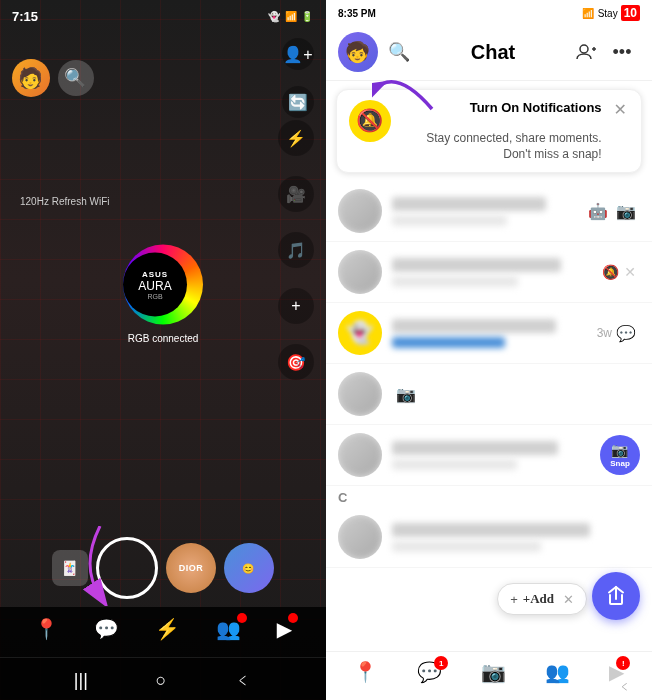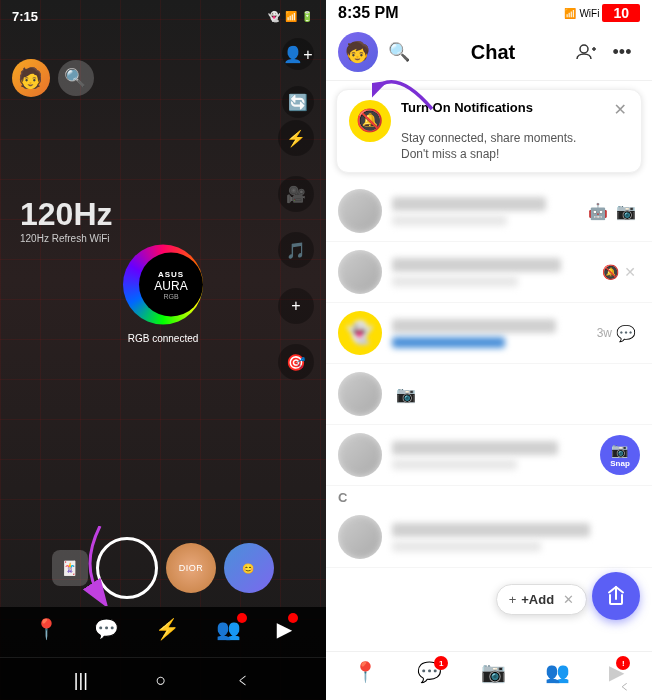--- a/index.html
+++ b/index.html
@@ -139,21 +139,21 @@
       text-align: center;
       z-index: 5;
     }
     .asus-logo {
       width: 80px;
       height: 80px;
       border-radius: 50%;
       background: conic-gradient(#ff0066, #ff6600, #ffff00, #00ff00, #0066ff, #6600ff, #ff0066);
       display: flex;
       align-items: center;
-      justify-content: flex-end;
+      justify-content: flex-start;
       margin: 0 auto 4px;
     }
     .asus-inner {
       width: 64px;
       height: 64px;
       border-radius: 50%;
       background: #000;
       display: flex;
       align-items: center;
       justify-content: center;
@@ -236,21 +236,21 @@
       border-radius: 8px;
       display: flex;
       align-items: center;
       justify-content: center;
       color: #fff;
       font-size: 14px;
     }
     .filter-dior {
       background: radial-gradient(circle, #e8a87c, #c47d3e);
       font-size: 9px;
-      font-weight: 400;
+      font-weight: 700;
       color: #fff;
       letter-spacing: 0.5px;
       position: relative;
     }
     .filter-avatar {
       background: linear-gradient(135deg, #4a90d9, #7b68ee);
     }
 
     
     .arrow-svg {
@@ -317,39 +317,39 @@
 
     
     .right-statusbar {
       background: #fff;
       height: 26px;
       display: flex;
       align-items: center;
       padding: 0 12px;
     }
     .right-time {
-      font-size: 16px;
+      font-size: 10px;
       font-weight: 600;
       color: #000;
     }
     .right-status-icons {
       margin-left: auto;
       display: flex;
       gap: 3px;
       align-items: center;
     }
     .right-status-icon {
       font-size: 10px;
       color: #000;
     }
     .battery-low {
       background: #f00;
       color: #fff;
-      font-size: 14px;
-      padding: 1px 11px;
+      font-size: 12px;
+      padding: 1px 3px;
       border-radius: 2px;
       font-weight: 700;
     }
 
     
     .right-header {
       display: flex;
       align-items: center;
       padding: 6px 12px 8px;
       border-bottom: 1px solid #f0f0f0;
@@ -428,20 +428,21 @@
       border-radius: 50%;
       background: #ffde00;
       display: flex;
       align-items: center;
       justify-content: center;
       font-size: 22px;
       flex-shrink: 0;
     }
     .notif-text {
       flex: 1;
+      text-align: right;
     }
     .notif-title {
       font-size: 13px;
       font-weight: 700;
       color: #000;
     }
     .notif-desc {
       font-size: 12px;
       color: #555;
       margin-top: 16px;
@@ -642,21 +643,20 @@
 
   <div class="left-right-icons">
     <div class="side-icon">⚡</div>
     <div class="side-icon">🎥</div>
     <div class="side-icon">🎵</div>
     <div class="side-icon">+</div>
     <div class="side-icon">🎯</div>
   </div>
 
   <div class="hz-display">
-    <div class="hz-big">120Hz</div>
     <div class="hz-label">120Hz Refresh WiFi</div>
   </div>
 
   <div class="center-text">
     <div class="asus-logo">
       <div class="asus-inner">
         <div class="asus-text">ASUS</div>
         <div class="aura-text">AURA</div>
         <div class="rgb-text">RGB</div>
       </div>
@@ -705,21 +705,21 @@
     </div>
   </div>
 </div>
 
 <div class="right-panel">
 
   <div class="right-statusbar">
     <span class="right-time">8:35 PM</span>
     <div class="right-status-icons">
       <span class="right-status-icon">📶</span>
-      <span class="right-status-icon">WiFi</span>
+      <span class="right-status-icon">Stay</span>
       <span class="battery-low">10</span>
     </div>
   </div>
 
   <div class="right-header">
     <div class="header-avatar">🧒</div>
     <div class="header-search-btn">🔍</div>
     <div class="header-title">Chat</div>
     <div class="header-add-btn">
       <svg width="22" height="22" viewBox="0 0 22 22" fill="none">
@@ -820,21 +820,21 @@
       <div class="chat-info">
         <div class="chat-name blur-overlay"></div>
         <div class="chat-preview blur-overlay"></div>
       </div>
     </div>
 
   </div>
 
   <div style="position:absolute; bottom: 85px; right: 65px; background:#fff; border:1px solid #ddd; border-radius:20px; padding:7px 12px; display:flex; align-items:center; gap:5px; box-shadow: 0 2px 8px rgba(0,0,0,0.15); z-index:20;">
     <span style="font-size:13px; color:#555;">+</span>
-    <span style="font-size:13px; font-weight:600; color:#333;">+Add</span>
+    <span style="font-size:13px; font-weight:600; color:#333;font-family:Liberation Serif, serif;">+Add</span>
     <span style="font-size:13px; color:#aaa; margin-left:4px;">✕</span>
   </div>
 
   <div class="fab-btn" style="position:absolute; bottom:80px; right:12px; z-index:21; width:48px;height:48px;border-radius:50%;background:#5b5ff5;display:flex;align-items:center;justify-content:center;box-shadow:0 3px 10px rgba(91,95,245,0.5);">
     <svg width="22" height="22" viewBox="0 0 22 22" fill="none">
       <path d="M18 7.5L11 2L4 7.5" stroke="#fff" stroke-width="2" stroke-linecap="round"></path>
       <path d="M11 2v12" stroke="#fff" stroke-width="2" stroke-linecap="round"></path>
       <path d="M5 10v8a1 1 0 001 1h10a1 1 0 001-1v-8" stroke="#fff" stroke-width="2" stroke-linecap="round"></path>
     </svg>
   </div>

